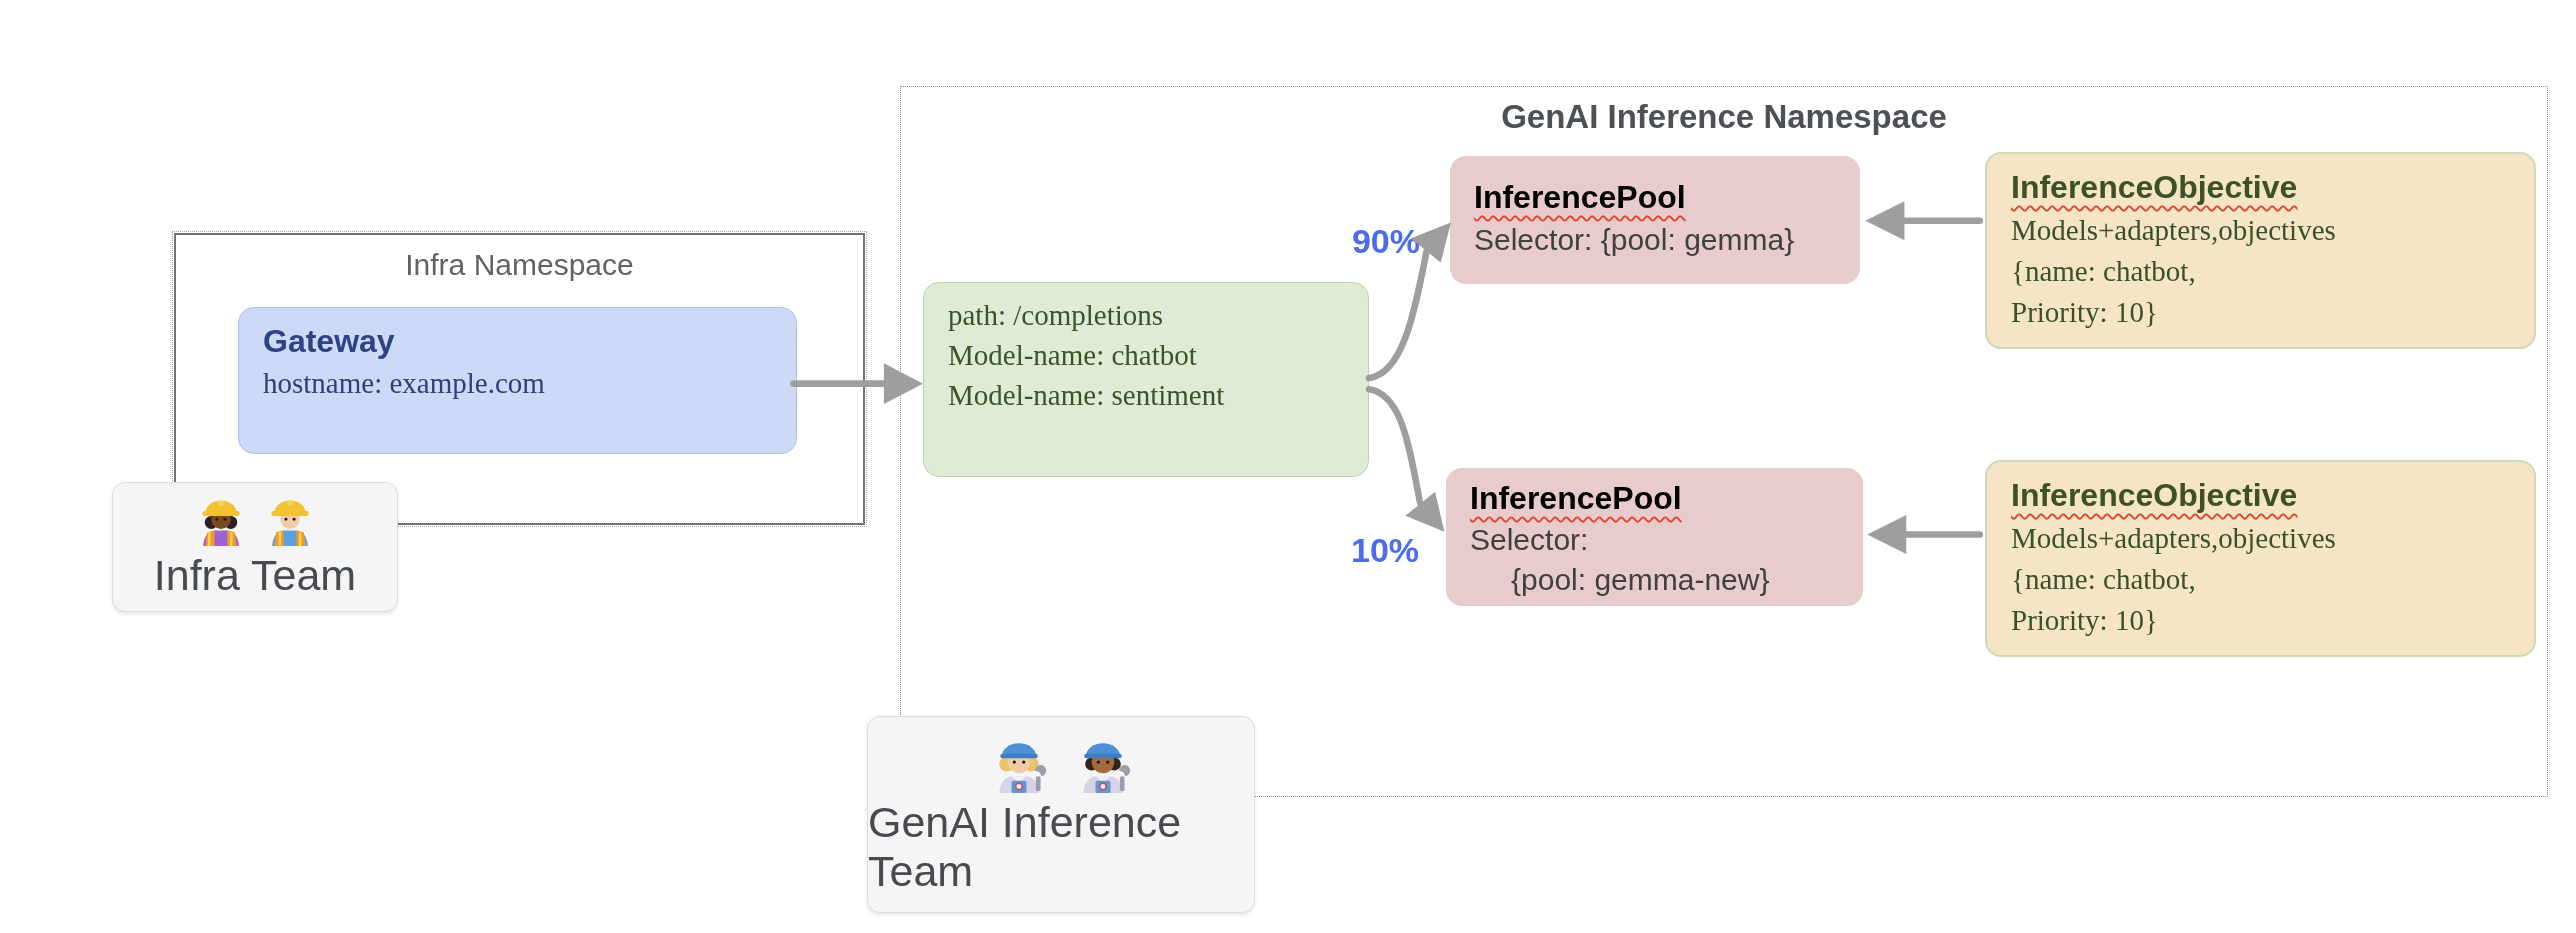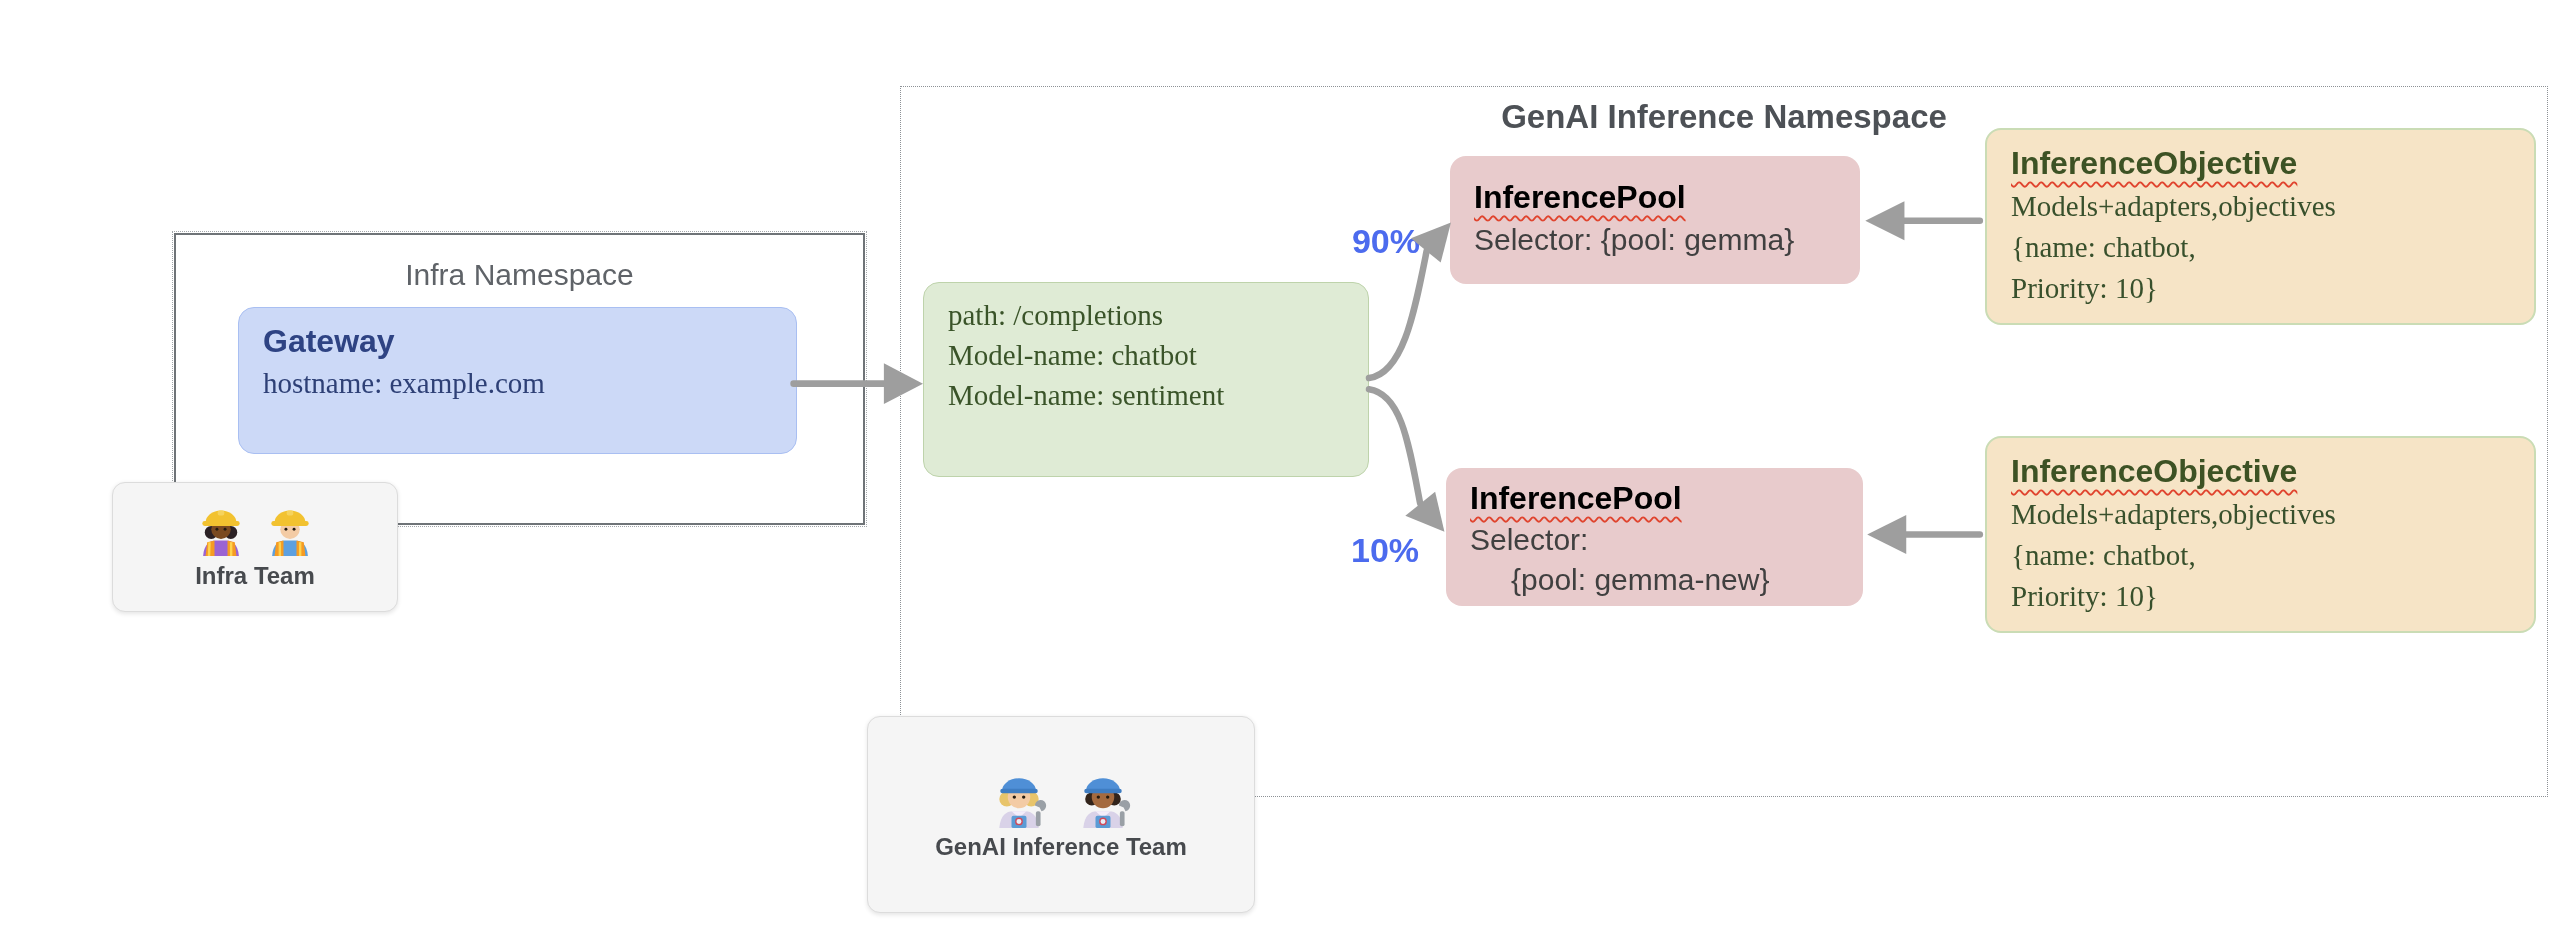--- a/index.html
+++ b/index.html
@@ -2,21 +2,21 @@
 <html style="font-size:15px"><head>
 <meta charset="utf-8">
 <style>
   html,body{margin:0;padding:0;background:#ffffff;}
   #canvas{position:relative;width:2576px;height:933px;background:#ffffff;overflow:hidden;
           font-family:"Liberation Sans",sans-serif;}
 
   
   .ns-infra{position:absolute;left:174px;top:233px;width:687px;height:288px;
             border:2.8px solid #6f7478;outline:1.9px dotted #a3a7ab;outline-offset:1.9px;z-index:1;}
-  .ns-infra-title{position:absolute;left:0;top:23px;width:100%;text-align:center;
+  .ns-infra-title{position:absolute;left:0;top:13px;width:100%;text-align:center;
             font-size:30px;color:#5f6368;}
   .ns-genai{position:absolute;left:900px;top:86px;width:1646px;height:709px;
             border:1.9px dotted #8d9196;z-index:1;}
   .ns-genai-title{position:absolute;left:0;top:11.2px;width:100%;text-align:center;
             font-size:33px;font-weight:bold;color:#4d5156;}
 
   
   .rbox{position:absolute;box-sizing:border-box;border-radius:16px;z-index:2;}
   .rbox .title{font-size:32px;font-weight:bold;line-height:45px;}
   .line{font-size:29px;line-height:41px;white-space:pre;}
@@ -35,32 +35,32 @@
   .httproute .line{color:#3a5429;line-height:40px;}
 
   .pool{background:#e8cbcc;padding:18.6px 24px;}
   .pool .title{color:#000000;}
   .pool .line{font-size:30px;color:#404040;line-height:40px;}
   .pool1{left:1450px;top:156px;width:410px;height:128px;}
   .pool2{left:1446px;top:468px;width:417px;height:138px;padding-top:9.3px;}
   .pool2 .title{line-height:43px;}
   .indent{padding-left:41px;}
 
-  .objective{background:#f6e4c6;border:2.8px solid #cadcb5;padding:11.2px 24px;width:551px;height:197px;}
+  .objective{background:#f6e4c6;border:2.8px solid #cadcb5;padding:11.2px 24px;width:551px;height:197px;margin-top:24px;}
   .objective .title{color:#3d5224;}
   .objective .line{color:#38502c;line-height:41px;}
   .obj1{left:1985px;top:128px;}
   .obj2{left:1985px;top:436px;}
 
   
   .team{position:absolute;background:#f5f5f5;border:1.9px solid #dcdcdc;border-radius:13px;z-index:5;
         display:flex;flex-direction:column;align-items:center;justify-content:center;
         box-shadow:0 1.9px 4.7px rgba(0,0,0,0.10);}
   .team .icons{display:flex;gap:17px;}
-  .team .label{font-size:24px;font-weight:bold;color:#474a4e;margin-top:5.6px;}
+  .team .label{font-size:43px;font-weight:normal;color:#474a4e;margin-top:5.6px;}
   .team-infra{left:112px;top:482px;width:284px;height:128px;}
   .team-genai{left:867px;top:716px;width:386px;height:195px;}
   .team-genai .icons{gap:24px;}
 
   
   #arrows{position:absolute;left:0;top:0;z-index:6;pointer-events:none;}
   .split-label{position:absolute;z-index:6;font-size:34px;font-weight:bold;color:#4c6bee;}
   .lbl-90{left:1308px;top:222px;width:112px;text-align:right;}
   .lbl-10{left:1329px;top:531px;width:112px;text-align:center;}
 </style>

